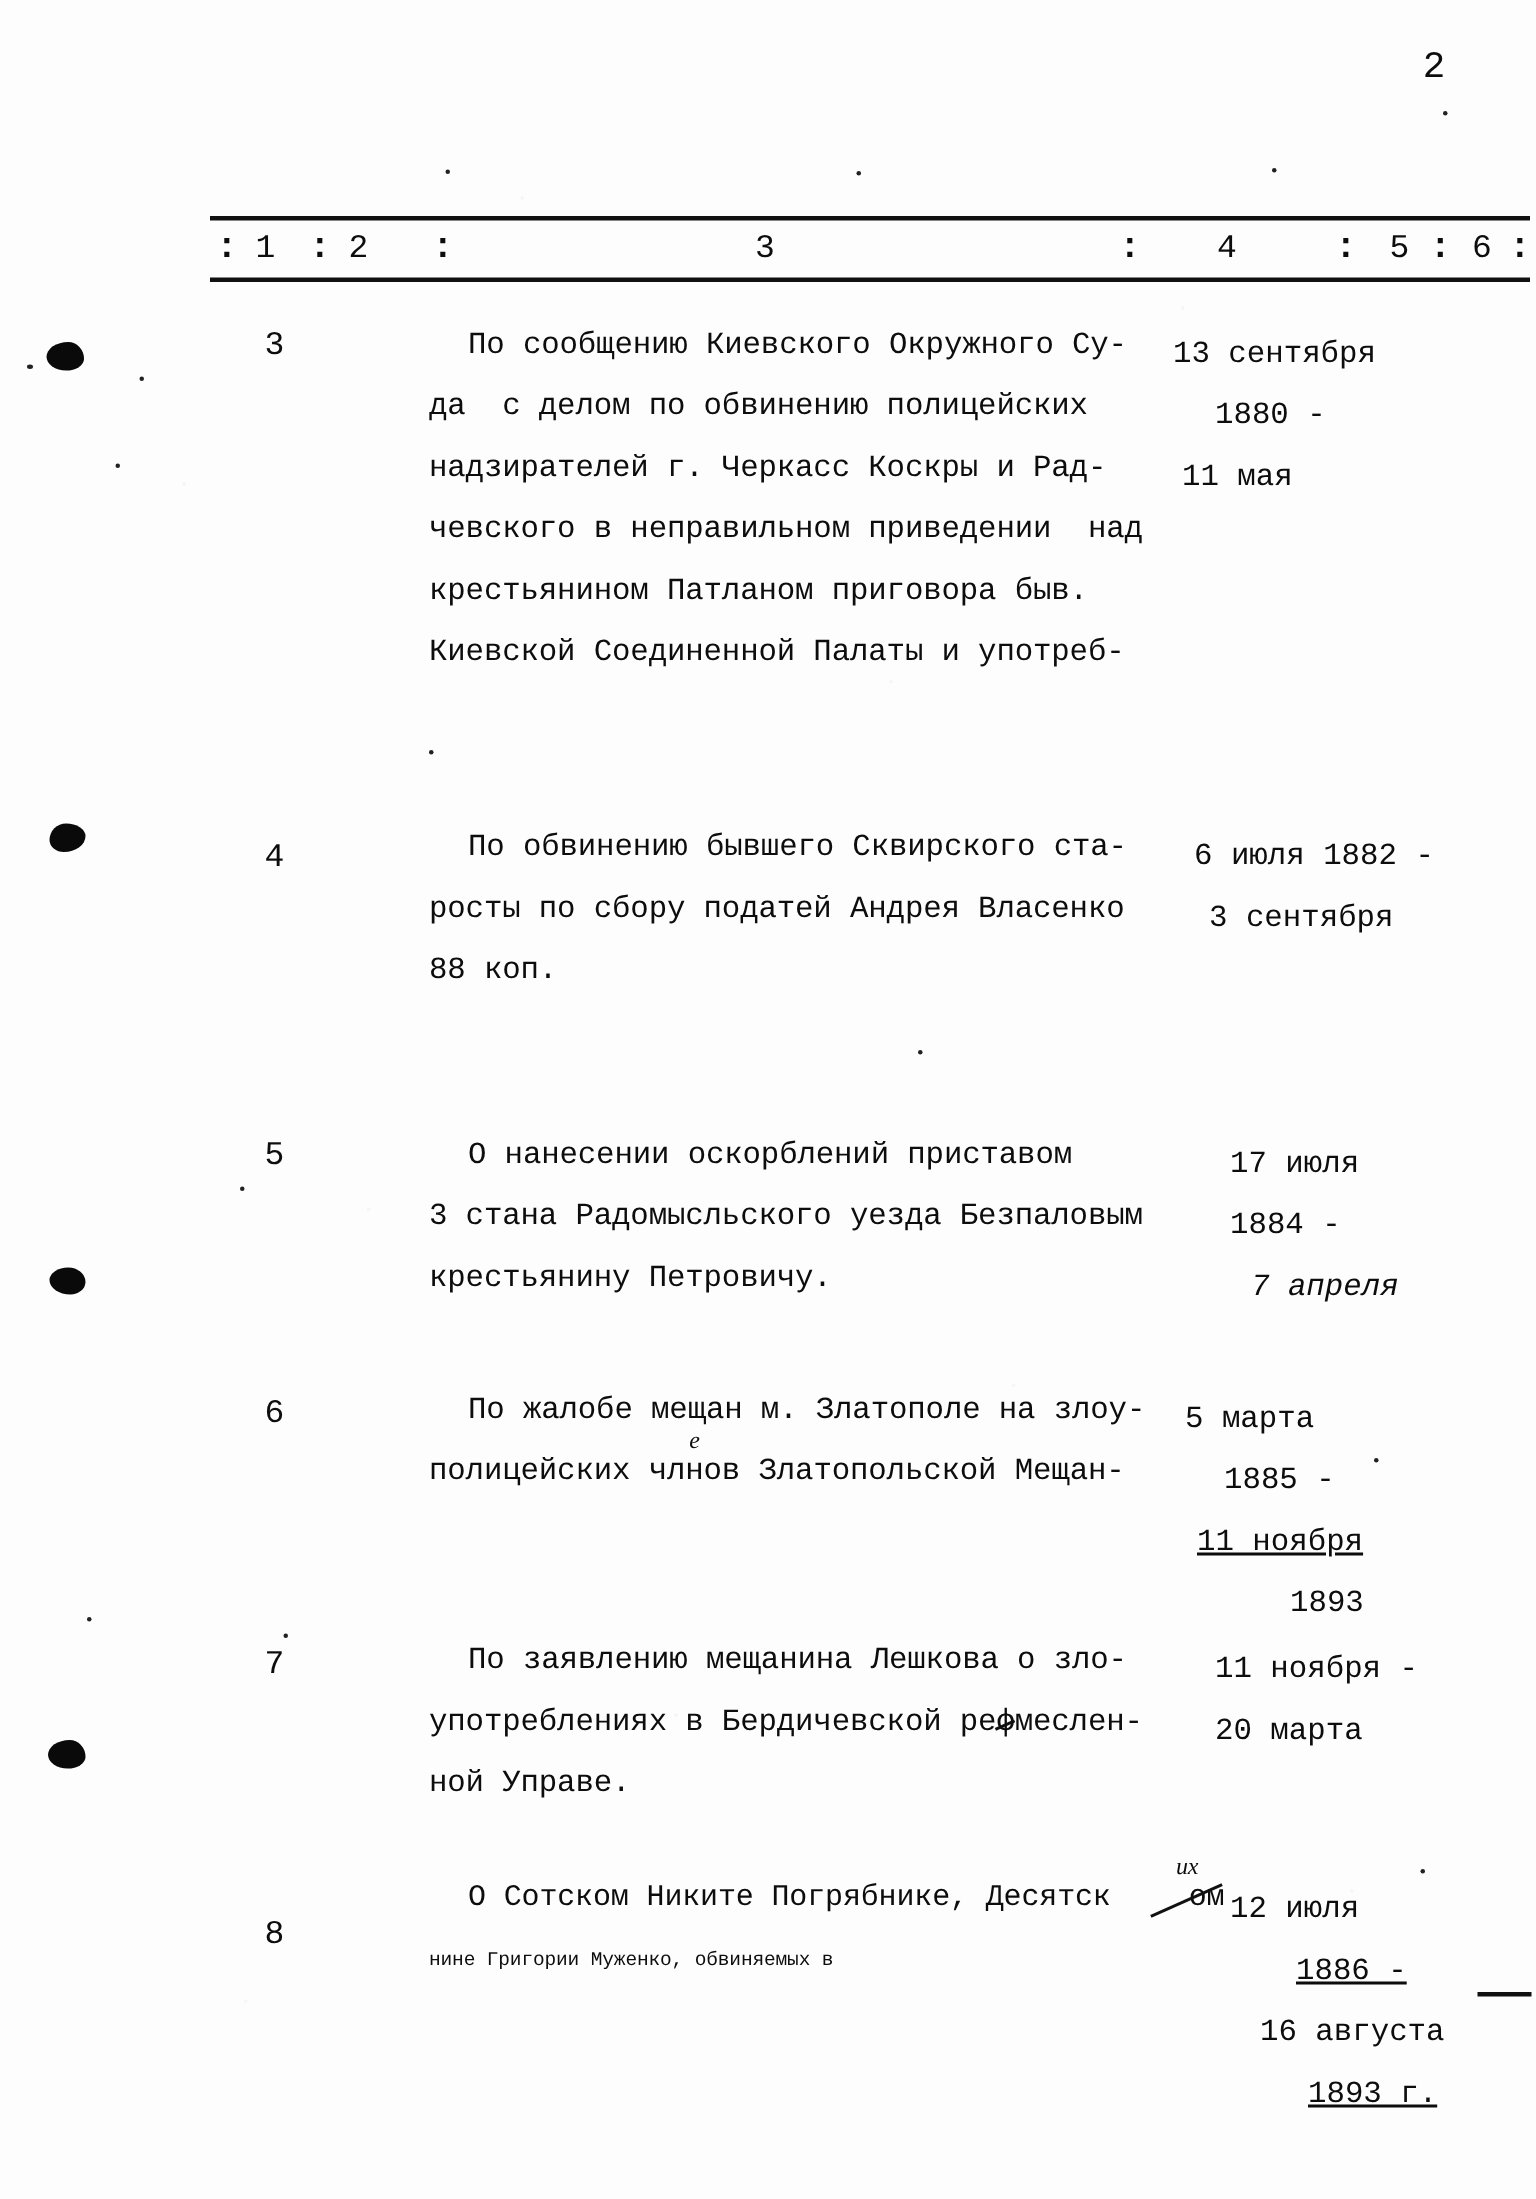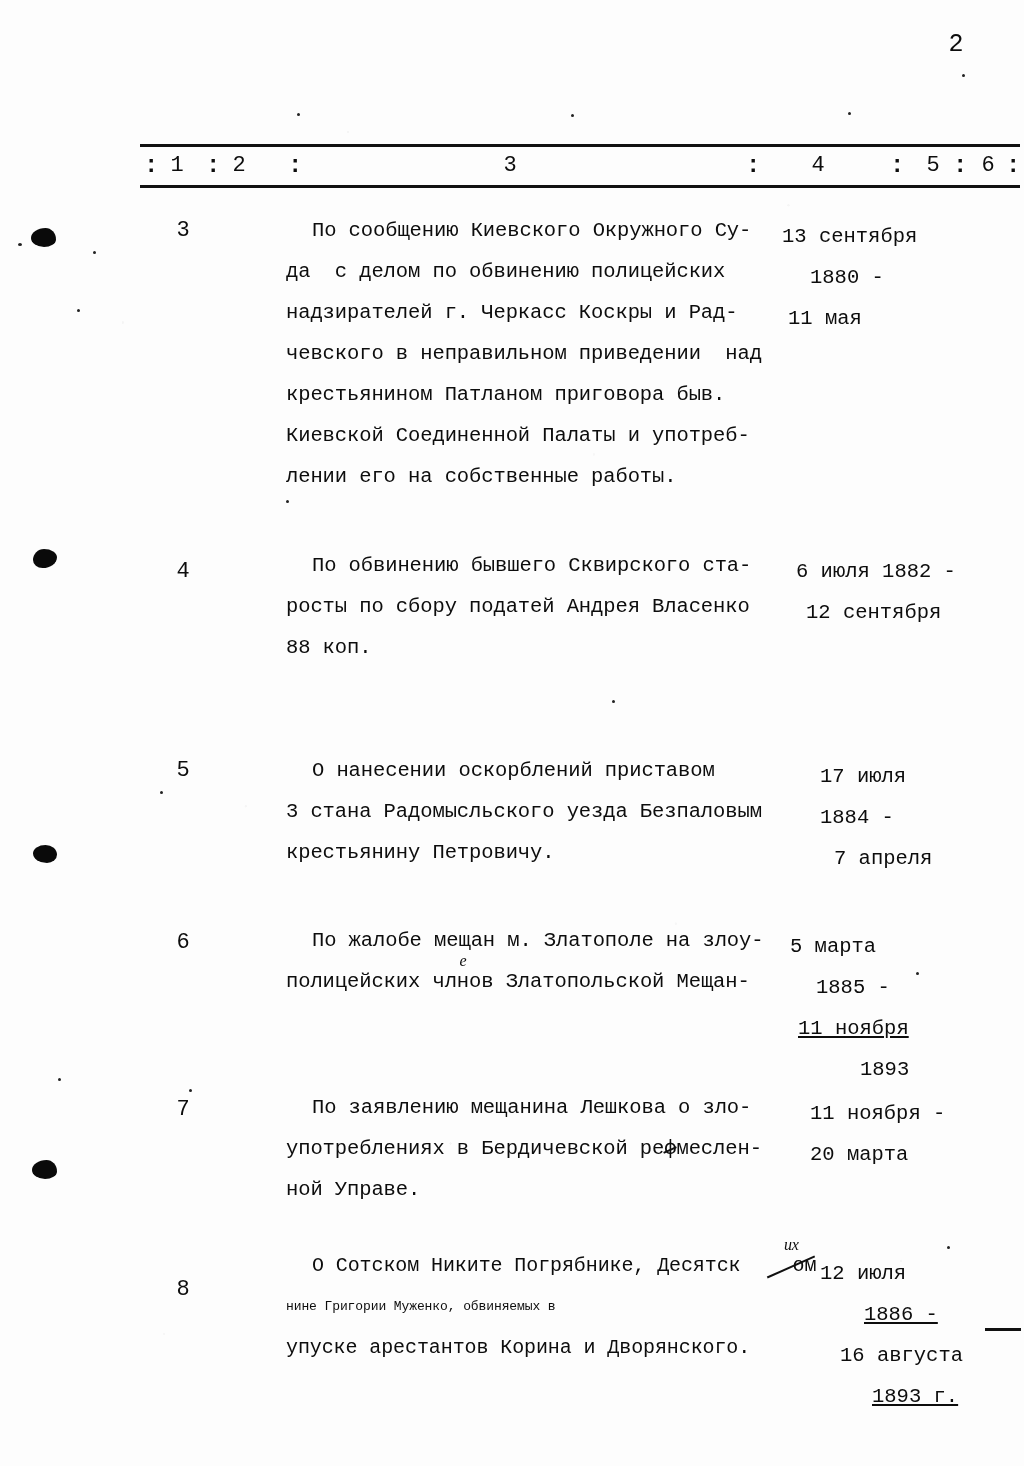--- a/index.html
+++ b/index.html
@@ -182,53 +182,52 @@
 
   <div class="entry" style="top:210px;">
     <div class="entry-number" style="top:8px;">3</div>
     <div class="entry-body">
       <div class="entry-line indent">По сообщению Киевского Окружного Су-</div>
       <div class="entry-line">да  с делом по обвинению полицейских</div>
       <div class="entry-line">надзирателей г. Черкасс Коскры и Рад-</div>
       <div class="entry-line">чевского в неправильном приведении  над</div>
       <div class="entry-line">крестьянином Патланом приговора быв.</div>
       <div class="entry-line">Киевской Соединенной Палаты и употреб-</div>
-      <div class="entry-line">лении его на собственные работы.</div>
     </div>
     <div class="entry-dates" style="left:782px; top:6px;">
       <div class="date-line">13 сентября</div>
       <div class="date-line" style="padding-left:28px;">1880 -</div>
       <div class="date-line" style="padding-left:6px;">11 мая</div>
     </div>
   </div>
 
   <div class="entry" style="top:545px;">
     <div class="entry-number" style="top:14px;">4</div>
     <div class="entry-body">
       <div class="entry-line indent">По обвинению бывшего Сквирского ста-</div>
       <div class="entry-line">росты по сбору податей Андрея Власенко</div>
       <div class="entry-line">88 коп.</div>
     </div>
     <div class="entry-dates" style="left:796px; top:6px;">
       <div class="date-line">6 июля 1882 -</div>
-      <div class="date-line" style="padding-left:10px;">12 сентября</div>
+      <div class="date-line" style="padding-left:10px;">3 сентября</div>
     </div>
   </div>
 
   <div class="entry" style="top:750px;">
     <div class="entry-number" style="top:8px;">5</div>
     <div class="entry-body">
       <div class="entry-line indent">О нанесении оскорблений приставом</div>
       <div class="entry-line">3 стана Радомысльского уезда Безпаловым</div>
       <div class="entry-line">крестьянину Петровичу.</div>
     </div>
     <div class="entry-dates" style="left:820px; top:6px;">
       <div class="date-line">17 июля</div>
       <div class="date-line" style="padding-left:-2px;">1884 -</div>
-      <div class="date-line" style="padding-left:14px;">7 апреля</div>
+      <div class="date-line" style="padding-left:14px;font-style:italic;">7 апреля</div>
     </div>
   </div>
 
   <div class="entry" style="top:920px;">
     <div class="entry-number" style="top:10px;">6</div>
     <div class="entry-body">
       <div class="entry-line indent">По жалобе мещан м. Златополе на злоу-</div>
       <div class="entry-line"><span>полицейских </span><span class="corr-above"><span class="sup">е</span><span>члнов</span></span><span> Златопольской Мещан-</span></div>
     </div>
     <div class="entry-dates" style="left:790px; top:6px;">
@@ -250,21 +249,20 @@
       <div class="date-line">11 ноября -</div>
       <div class="date-line">20 марта</div>
     </div>
   </div>
 
   <div class="entry" style="top:1245px;">
     <div class="entry-number" style="top:32px;">8</div>
     <div class="entry-body" style="width:545px;">
       <div class="entry-line indent" style="font-size:20px;"><span>О Сотском Никите Погрябнике, Десятск</span><span class="corr-above"><span class="sup">их</span><span class="struck">ом</span></span></div>
       <div class="entry-line" style="font-size:13px;">нине Григории Муженко, обвиняемых в</div>
-      <div class="entry-line" style="font-size:20px;">упуске арестантов Корина и Дворянского.</div>
     </div>
     <div class="entry-dates" style="left:820px; top:8px;">
       <div class="date-line">12 июля</div>
       <div class="date-line" style="padding-left:44px;text-decoration:underline;">1886 -</div>
       <div class="date-line" style="padding-left:20px;">16 августа</div>
       <div class="date-line" style="padding-left:52px;text-decoration:underline;">1893 г.</div>
     </div>
   </div>
 
   <div class="ink-blot blot-a" style="left:31px; top:228px; width:25px; height:19px;"></div>

